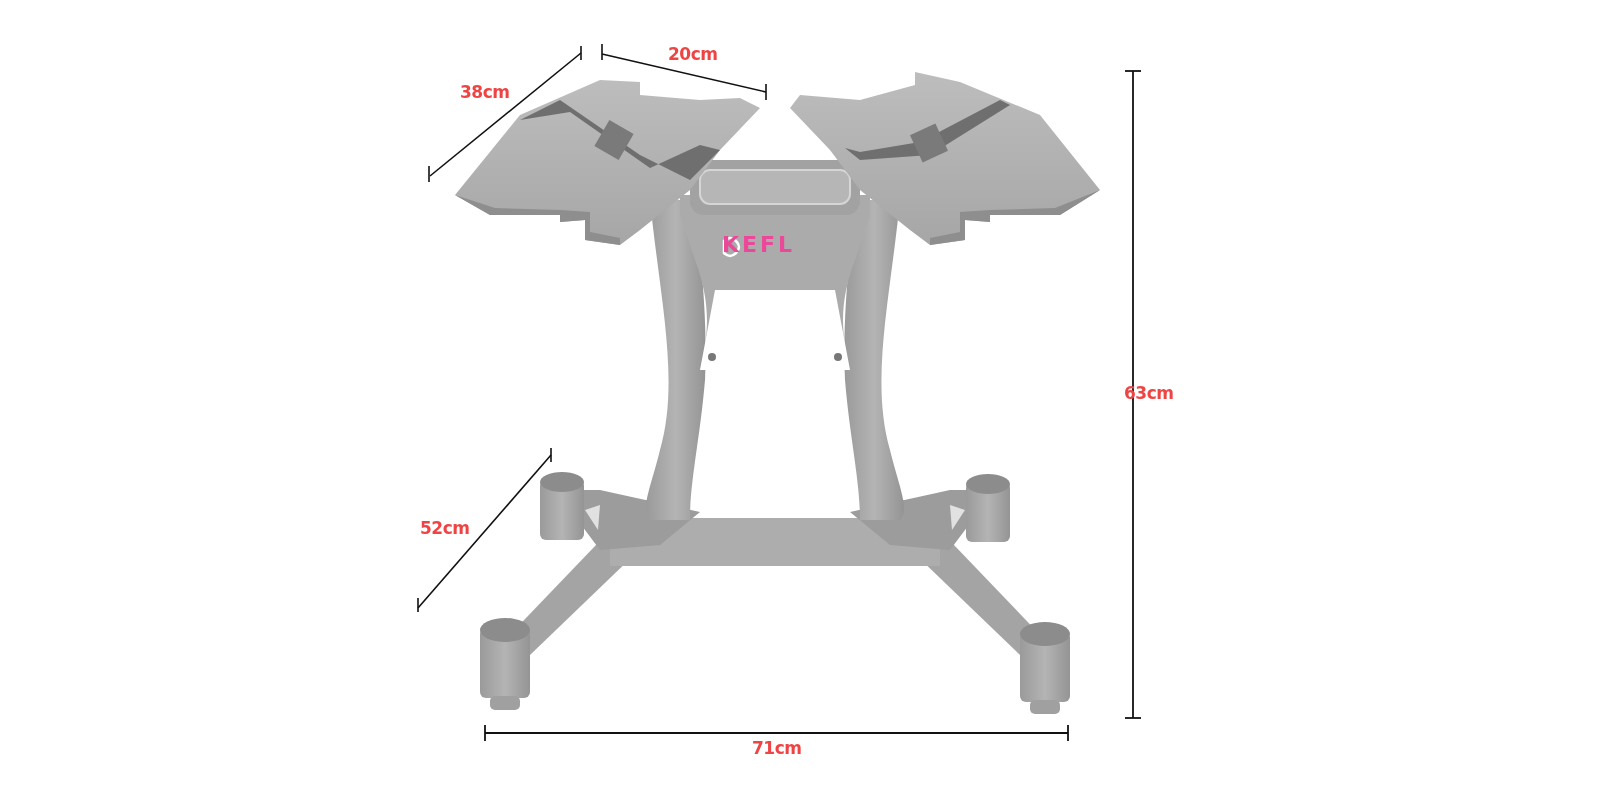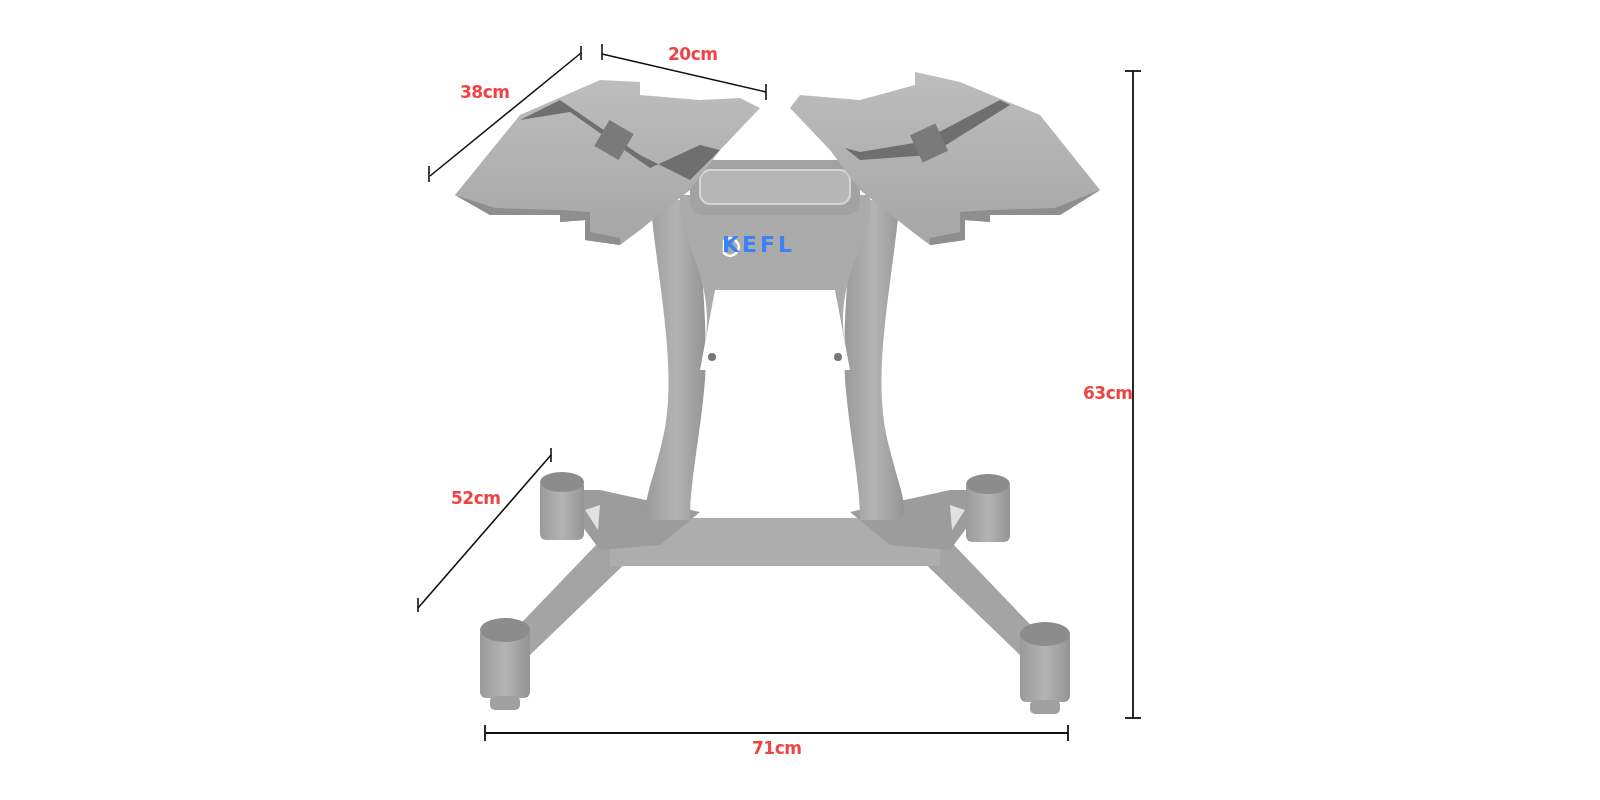--- a/index.html
+++ b/index.html
@@ -1,19 +1,19 @@
 <!DOCTYPE html>
 <html><head>
 <meta charset="utf-8">
 <style>
   html, body { margin:0; padding:0; background:#ffffff; }
   body { width:1600px; height:800px; position:relative; overflow:hidden; font-family:"DejaVu Sans", sans-serif; }
   svg.stage { position:absolute; left:0; top:0; }
   .dim-label { position:absolute; font-family:"DejaVu Sans", sans-serif; font-weight:bold; font-size:17px; color:#ef4444; white-space:nowrap; letter-spacing:-0.5px; }
-  .brand { position:absolute; left:722px; top:232px; color:#3b82f6; font-family:"DejaVu Sans", sans-serif; font-weight:bold; font-size:22px; letter-spacing:3px; }
+  .brand { position:absolute; left:722px; top:232px; color:#ec4899; font-family:"DejaVu Sans", sans-serif; font-weight:bold; font-size:22px; letter-spacing:3px; }
 </style>
 </head>
 <body>
 
 <svg class="stage" width="1600" height="800" viewBox="0 0 1600 800">
   <defs>
     <linearGradient id="metal" x1="0" x2="1" y1="0" y2="0">
       <stop offset="0" stop-color="#9a9a9a"></stop>
       <stop offset="0.5" stop-color="#b4b4b4"></stop>
       <stop offset="1" stop-color="#949494"></stop>
@@ -100,15 +100,15 @@
     <line x1="485" y1="733" x2="1068" y2="733"></line>
     <line x1="485" y1="725" x2="485" y2="741"></line>
     <line x1="1068" y1="725" x2="1068" y2="741"></line>
   </g>
 </svg>
 
 <div class="brand">KEFL</div>
 
 <div class="dim-label" style="left:460px; top:82px;">38cm</div>
 <div class="dim-label" style="left:668px; top:44px;">20cm</div>
-<div class="dim-label" style="left:1083px; top:383px;text-align:right;">63cm</div>
-<div class="dim-label" style="left:420px; top:488px;margin-left:31px;">52cm</div>
+<div class="dim-label" style="left:1124px; top:383px;text-align:right;">63cm</div>
+<div class="dim-label" style="left:420px; top:518px;">52cm</div>
 <div class="dim-label" style="left:752px; top:738px;">71cm</div>
 
 </body></html>

